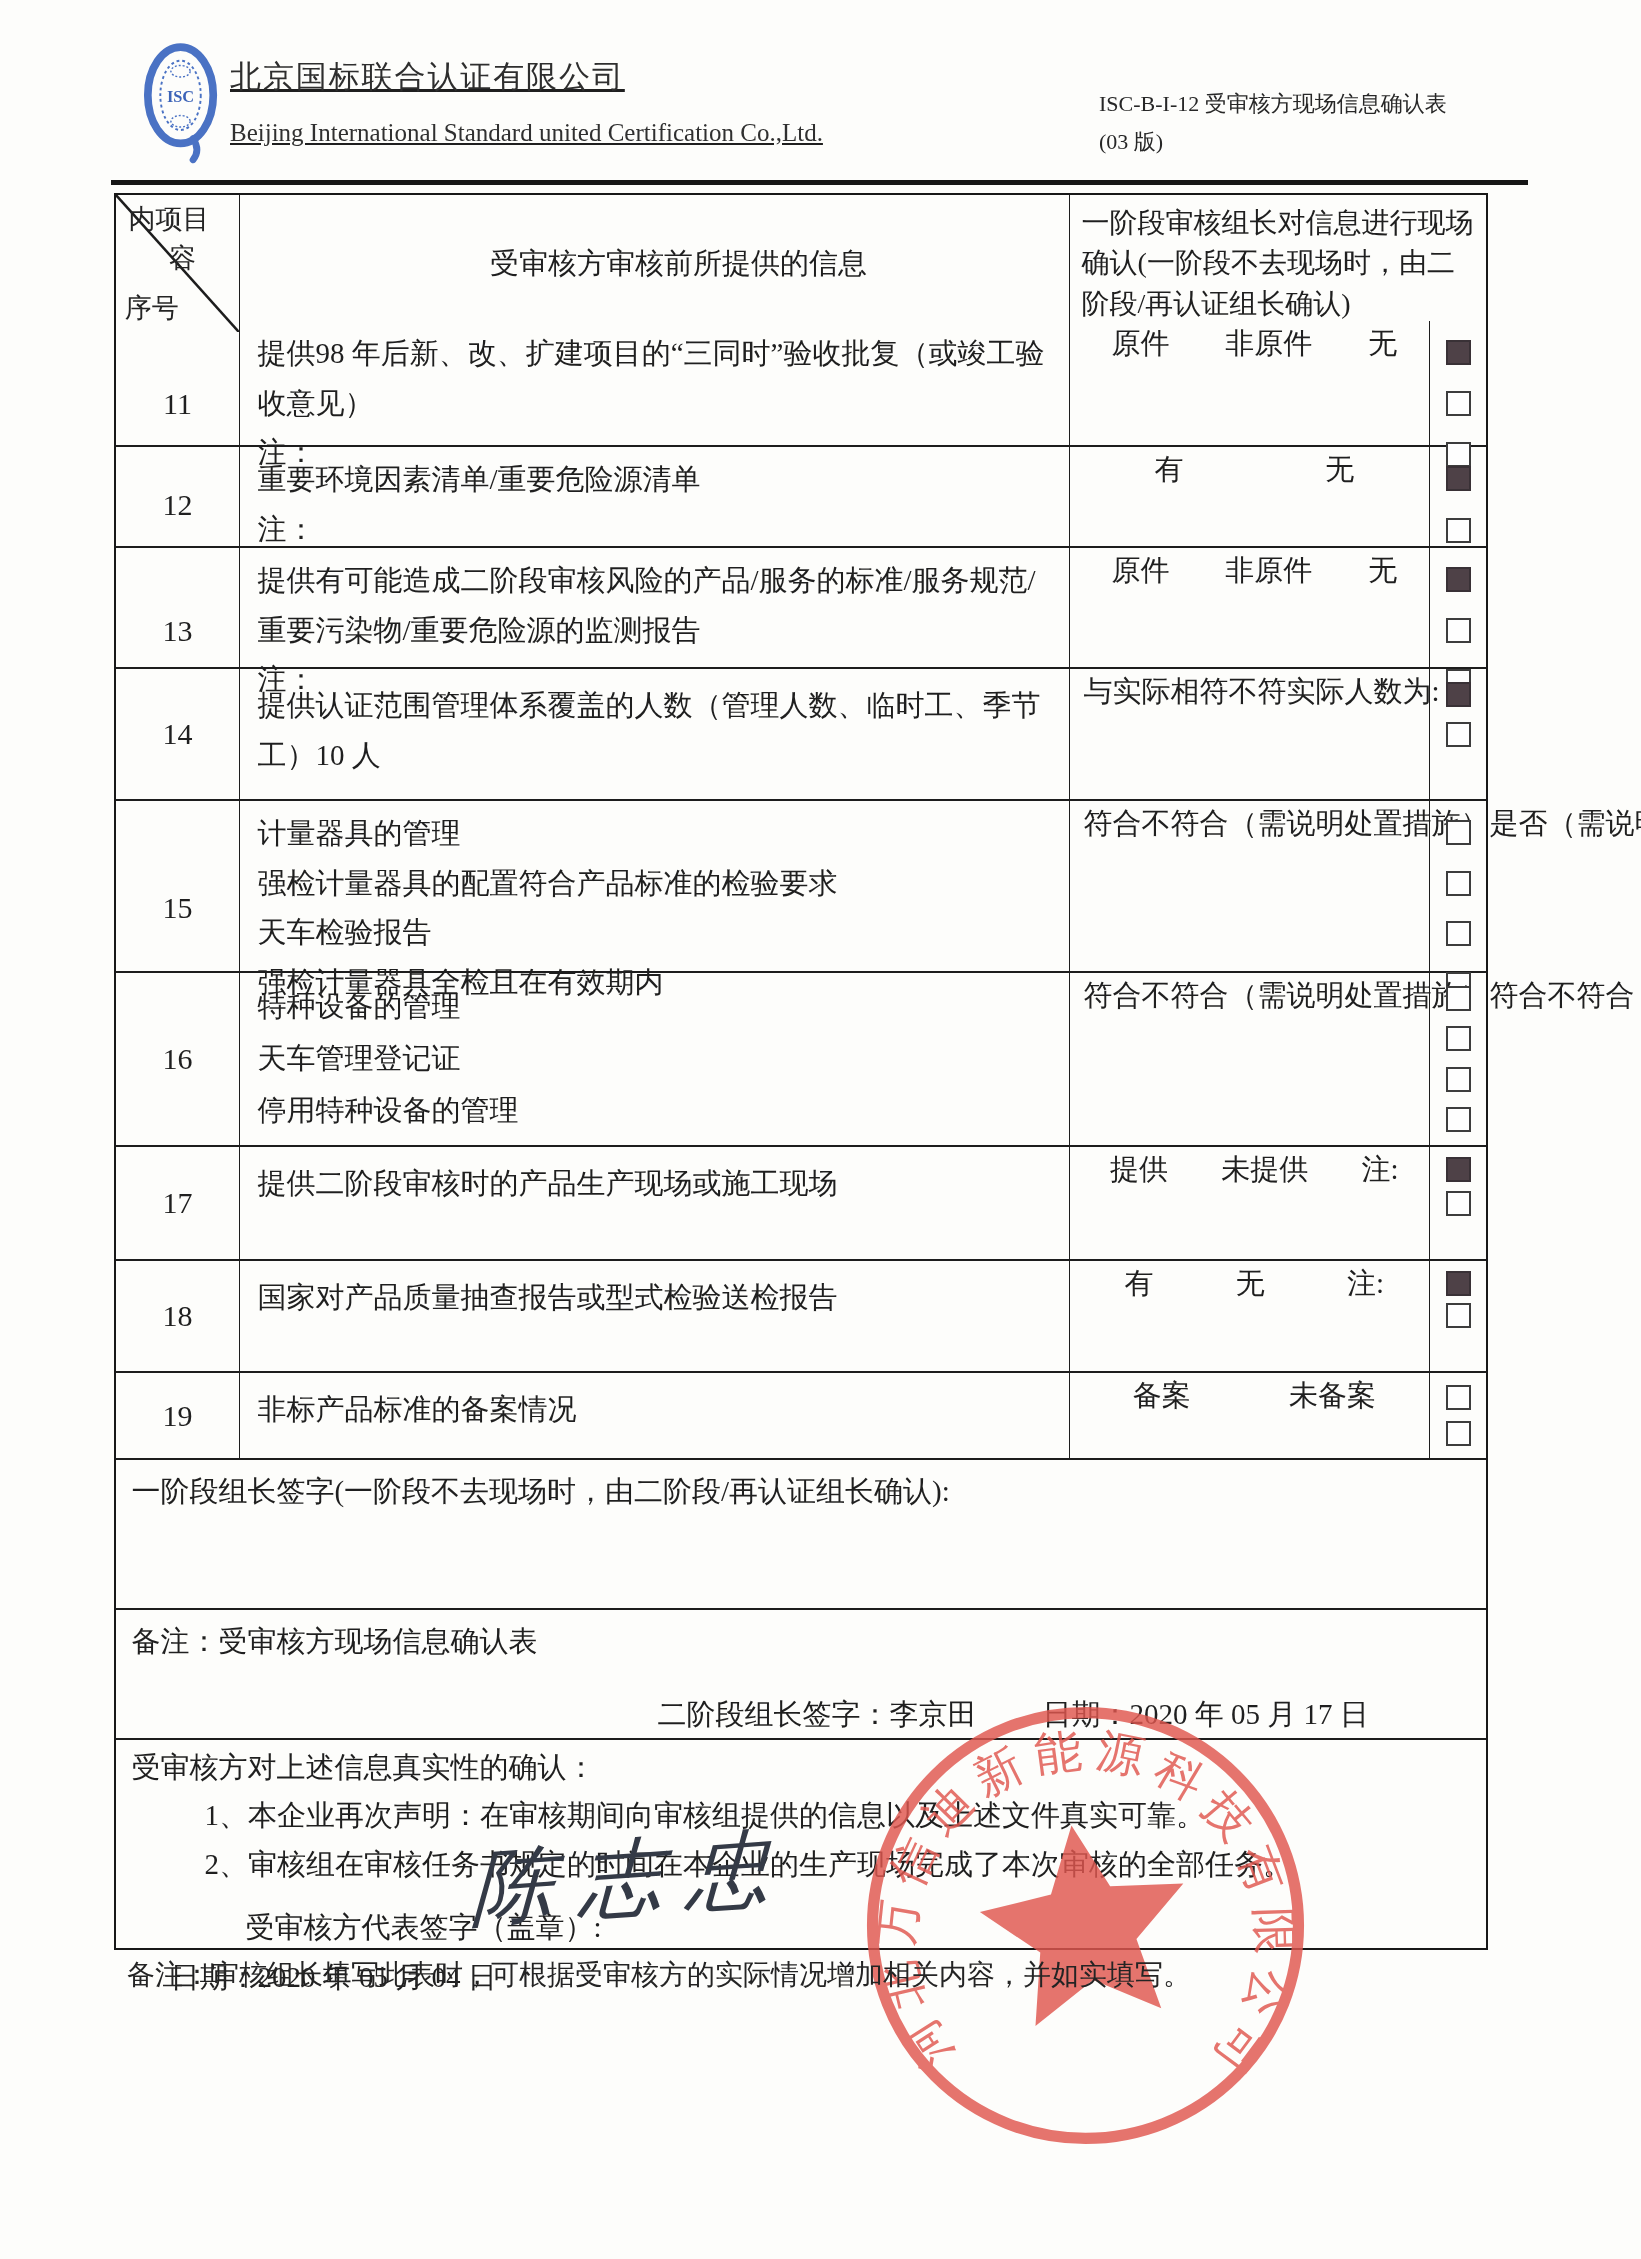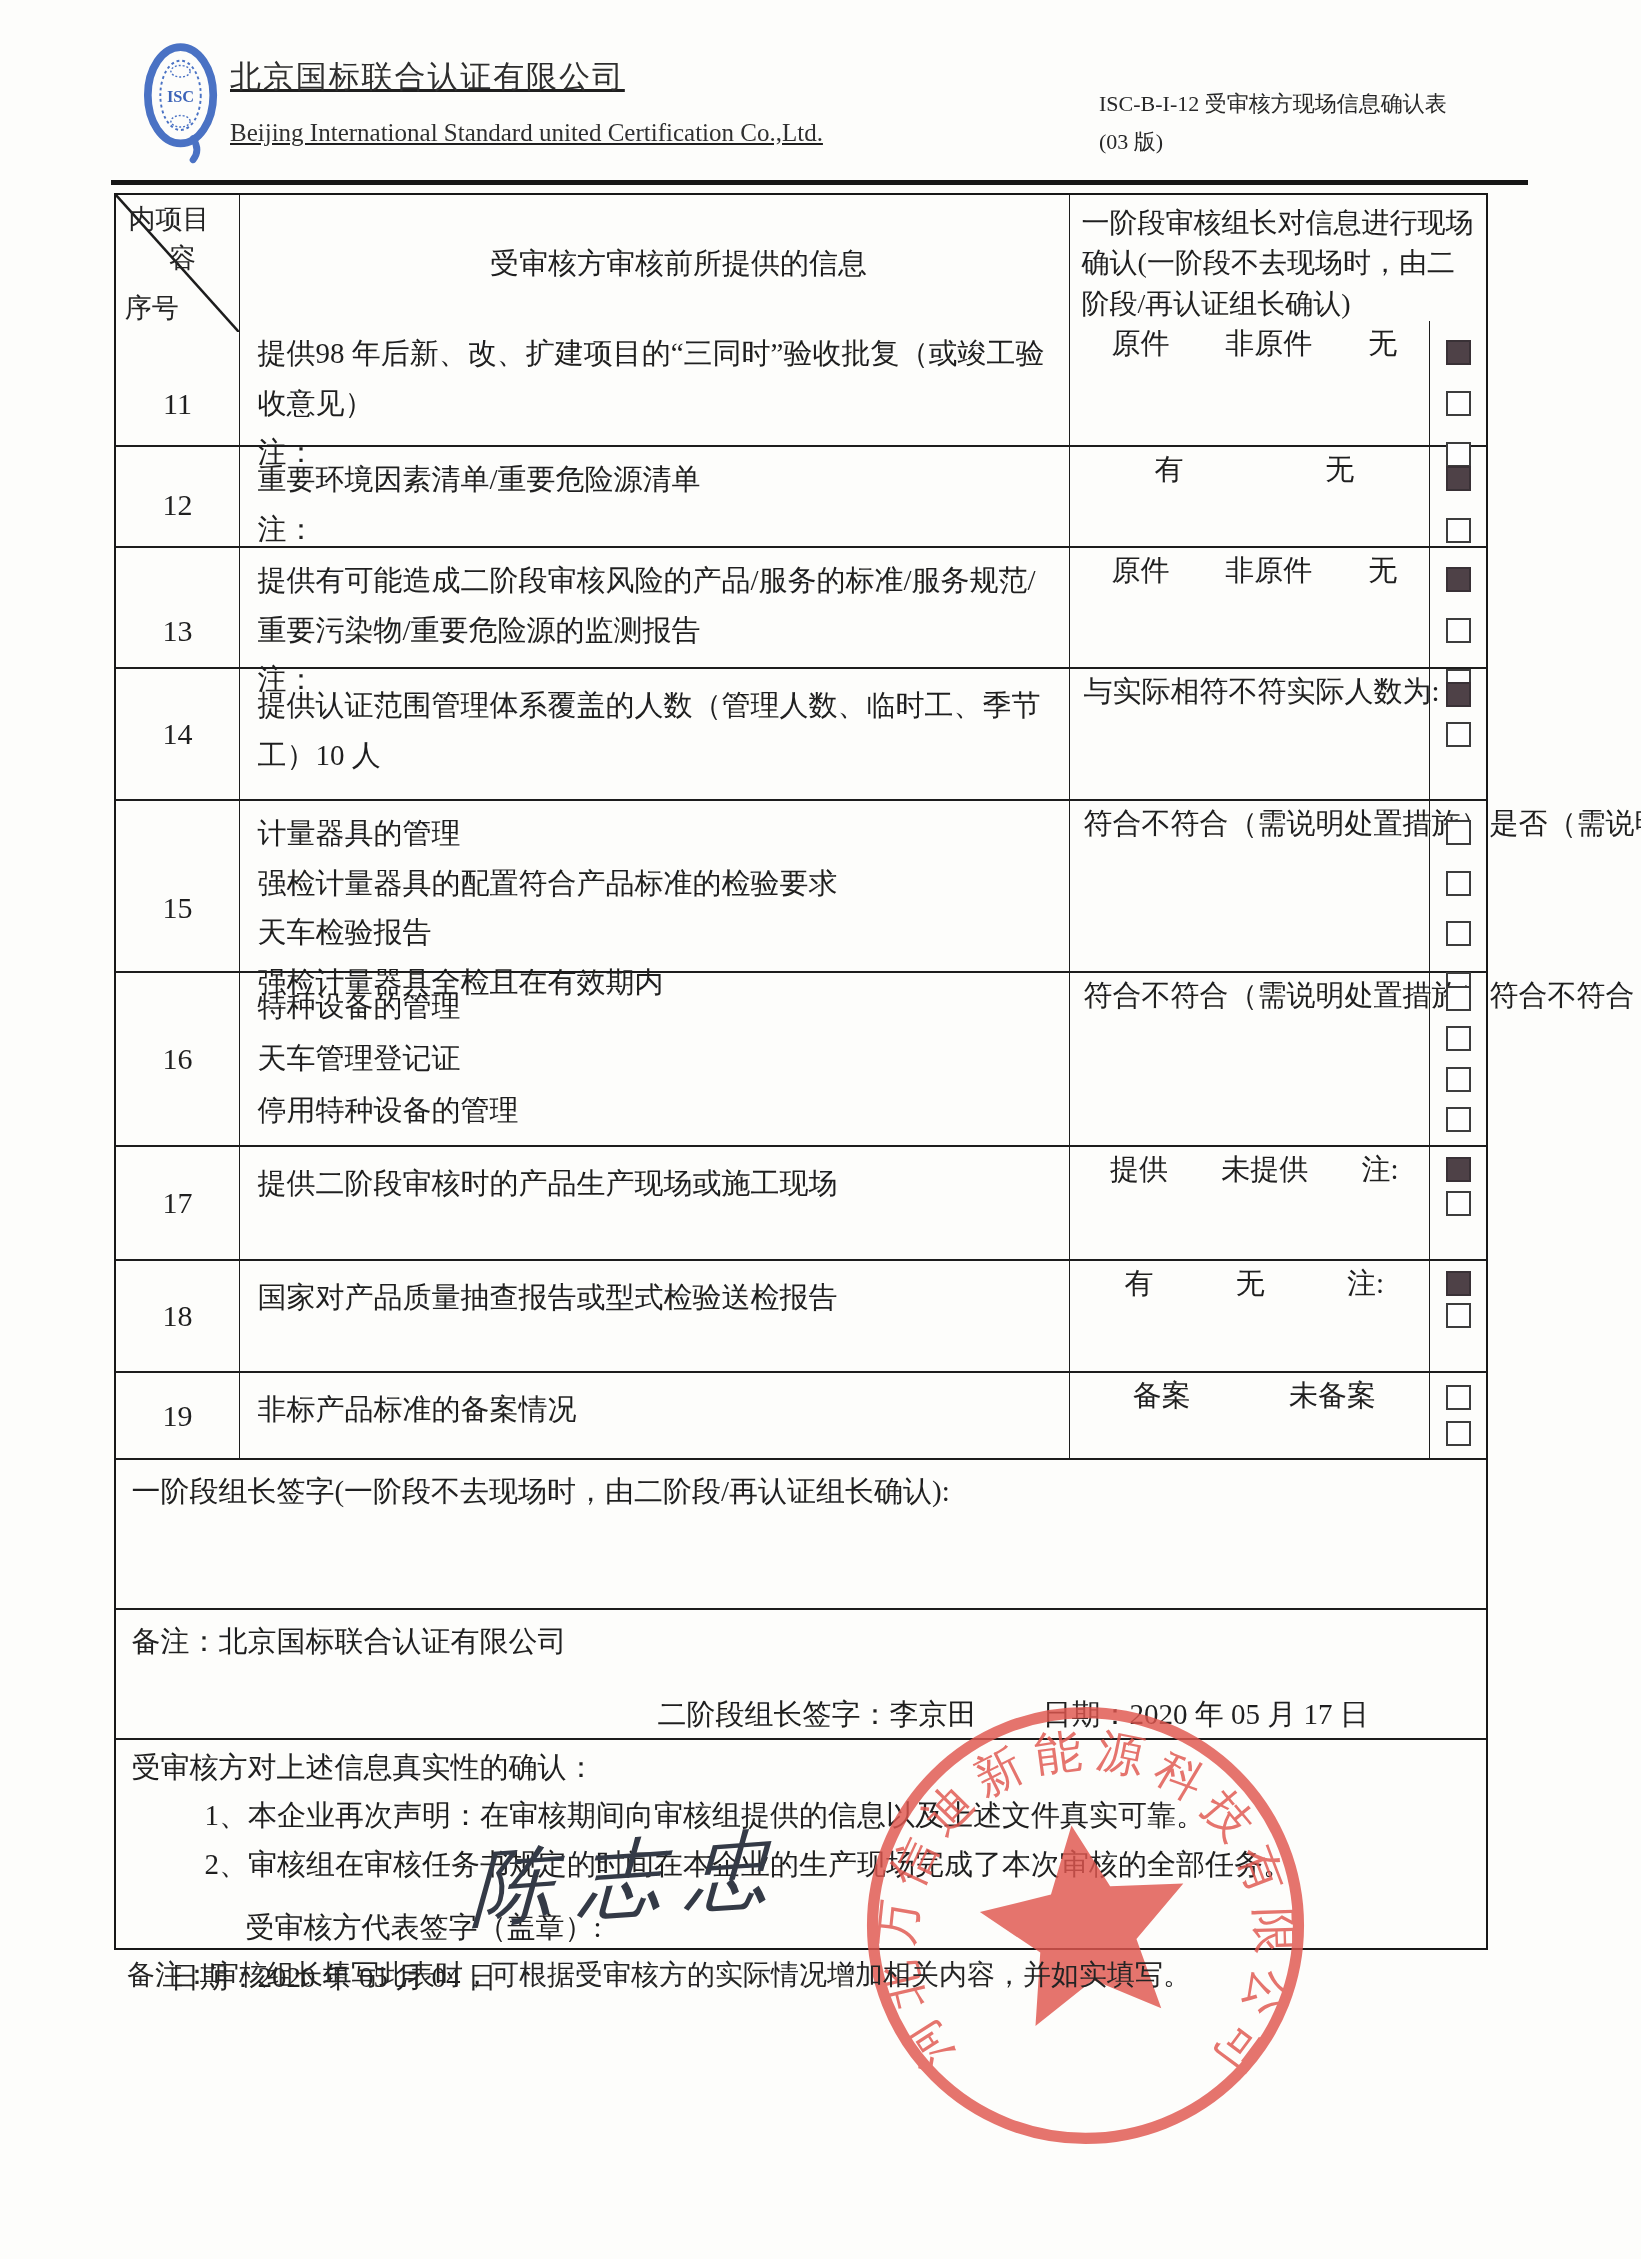--- a/index.html
+++ b/index.html
@@ -301,21 +301,21 @@
             </div>
           </div>
         </div>
       </div>
 
     <div class="section secA">
       <div>一阶段组长签字(一阶段不去现场时，由二阶段/再认证组长确认):</div>
     </div>
 
     <div class="section secB">
-      <div>备注：北京国标联合认证有限公司</div>
+      <div>备注：受审核方现场信息确认表</div>
       <div class="b-line">
         <span>二阶段组长签字：李京田</span>
         <span>日期：2020 年 05 月 17 日</span>
       </div>
     </div>
 
     <div class="section secC">
       <div>受审核方对上述信息真实性的确认：</div>
       <div class="c-item">1、本企业再次声明：在审核期间向审核组提供的信息以及上述文件真实可靠。</div>
       <div class="c-item">2、审核组在审核任务书规定的时间在本企业的生产现场完成了本次审核的全部任务。</div>

